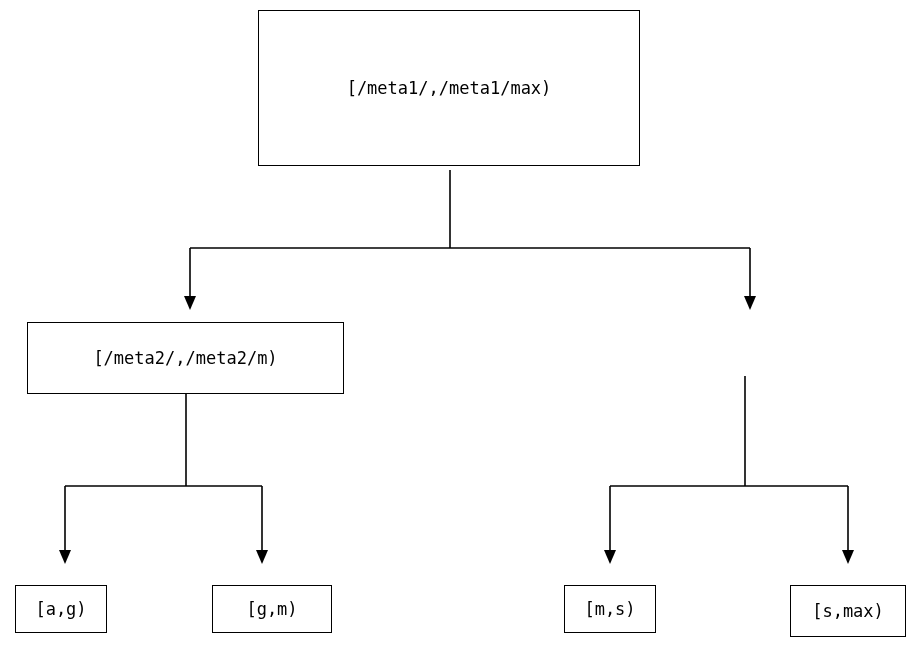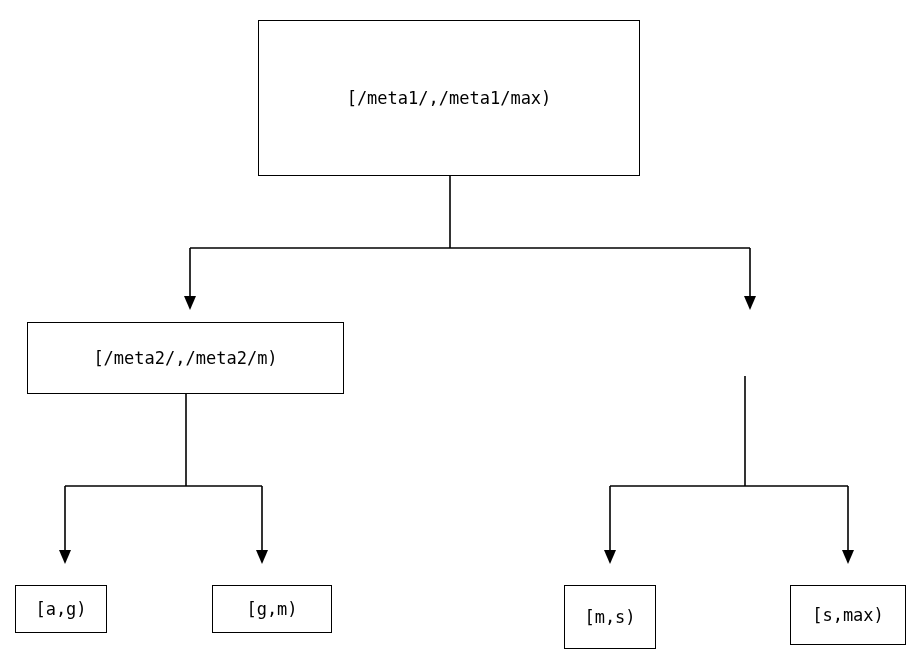--- a/index.html
+++ b/index.html
@@ -27,27 +27,27 @@
     box-sizing: border-box;
     border: 1.6px solid #000000;
     background: #ffffff;
     display: flex;
     align-items: center;
     justify-content: center;
     font-size: 17px;
     color: #000000;
     white-space: nowrap;
   }
-  .node-root   { left: 258px; top: 20px;  width: 382px; height: 156px; }
+  .node-root   { left: 258px; top: 10px;  width: 382px; height: 156px; }
   .node-left   { left: 27px;  top: 322px; width: 317px; height: 72px; }
   .node-right  { left: 580px; top: 322px; width: 325px; height: 54px; }
   .node-leaf1  { left: 15px;  top: 585px; width: 92px; height: 48px; }
   .node-leaf2  { left: 212px; top: 585px; width: 120px; height: 48px; }
-  .node-leaf3  { left: 564px; top: 585px; width: 92px;  height: 64px; }
-  .node-leaf4  { left: 790px; top: 585px; width: 116px; height: 60px; }
+  .node-leaf3  { left: 564px; top: 585px; width: 92px;  height: 48px; }
+  .node-leaf4  { left: 790px; top: 585px; width: 116px; height: 52px; }
 </style>
 </head>
 <body>
 
 <div class="canvas">
 
   <svg class="edges" viewBox="0 0 912 652" xmlns="http://www.w3.org/2000/svg">
 
     <g stroke="#000000" stroke-width="1.6" fill="none">
       <line x1="450" y1="170" x2="450" y2="248"></line>

